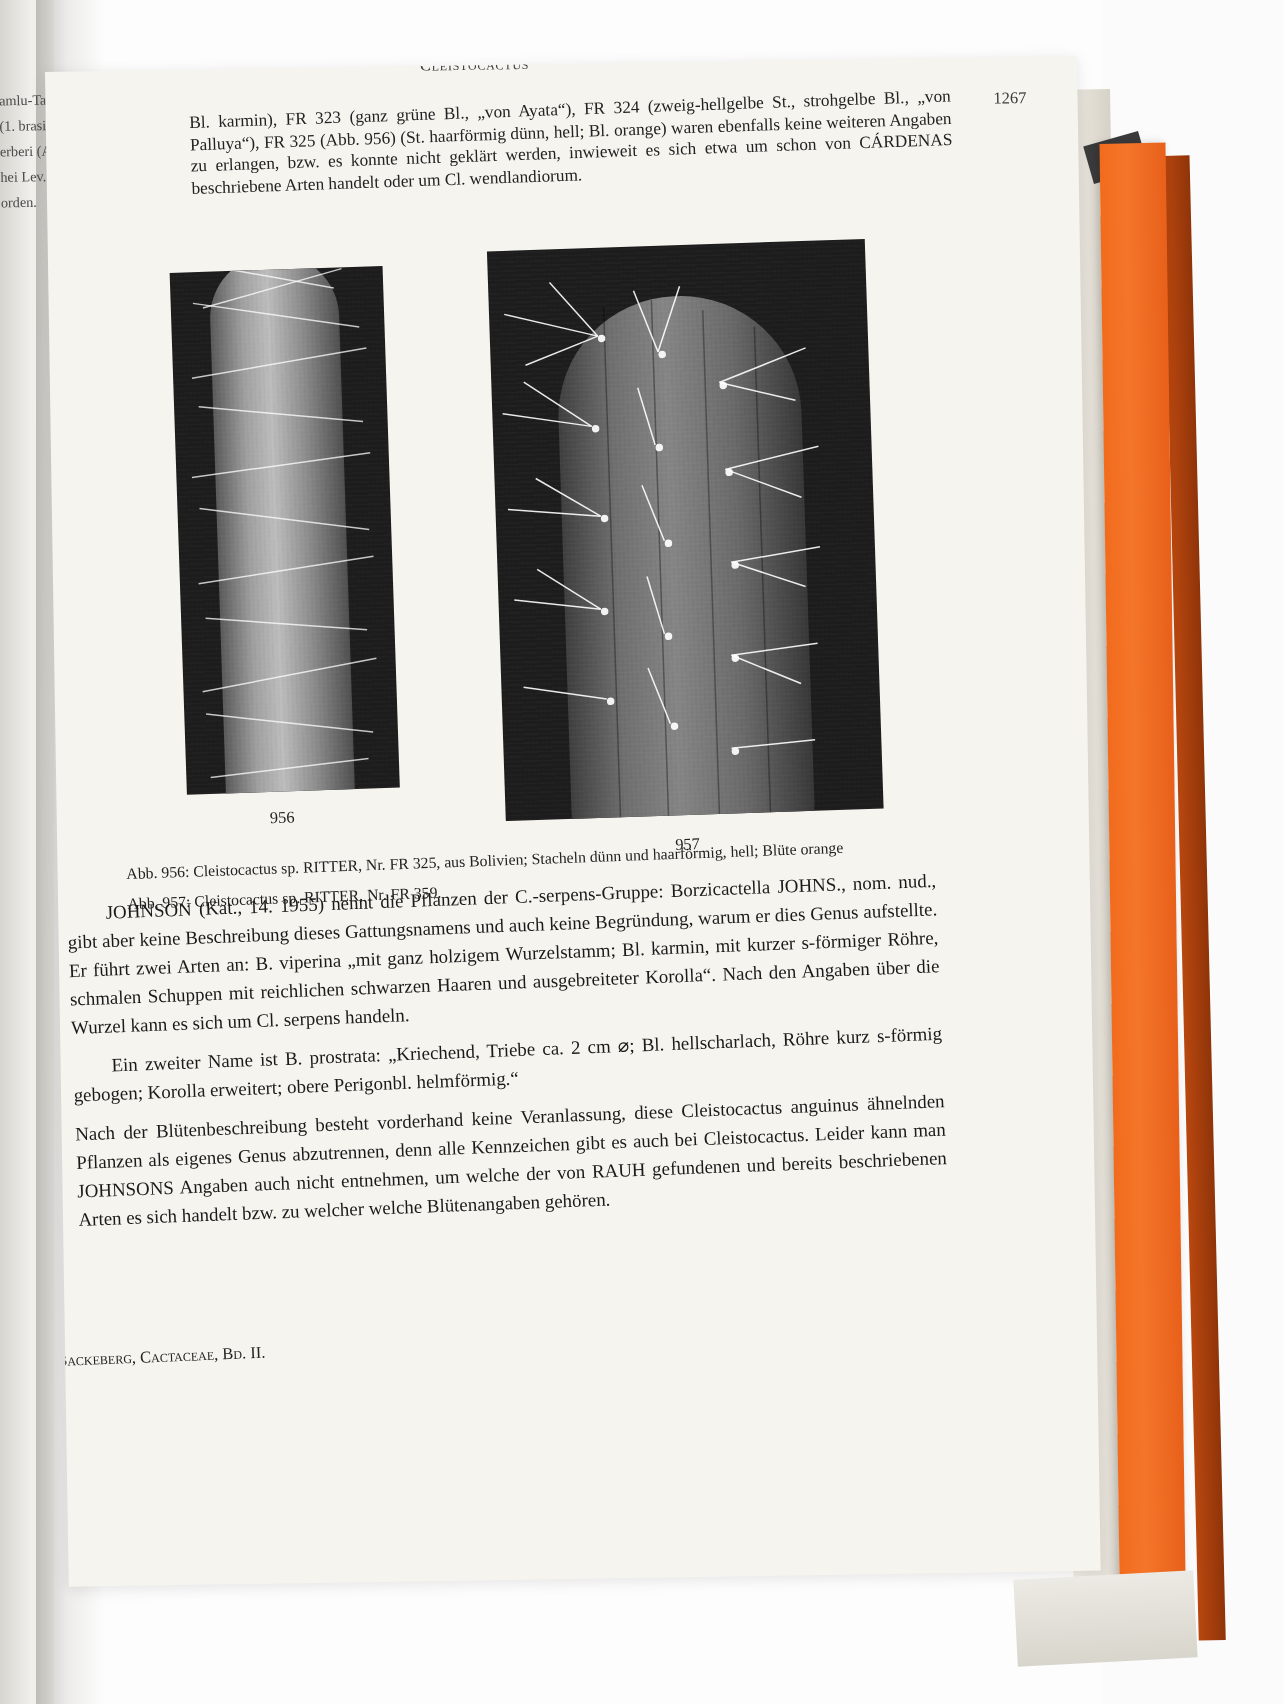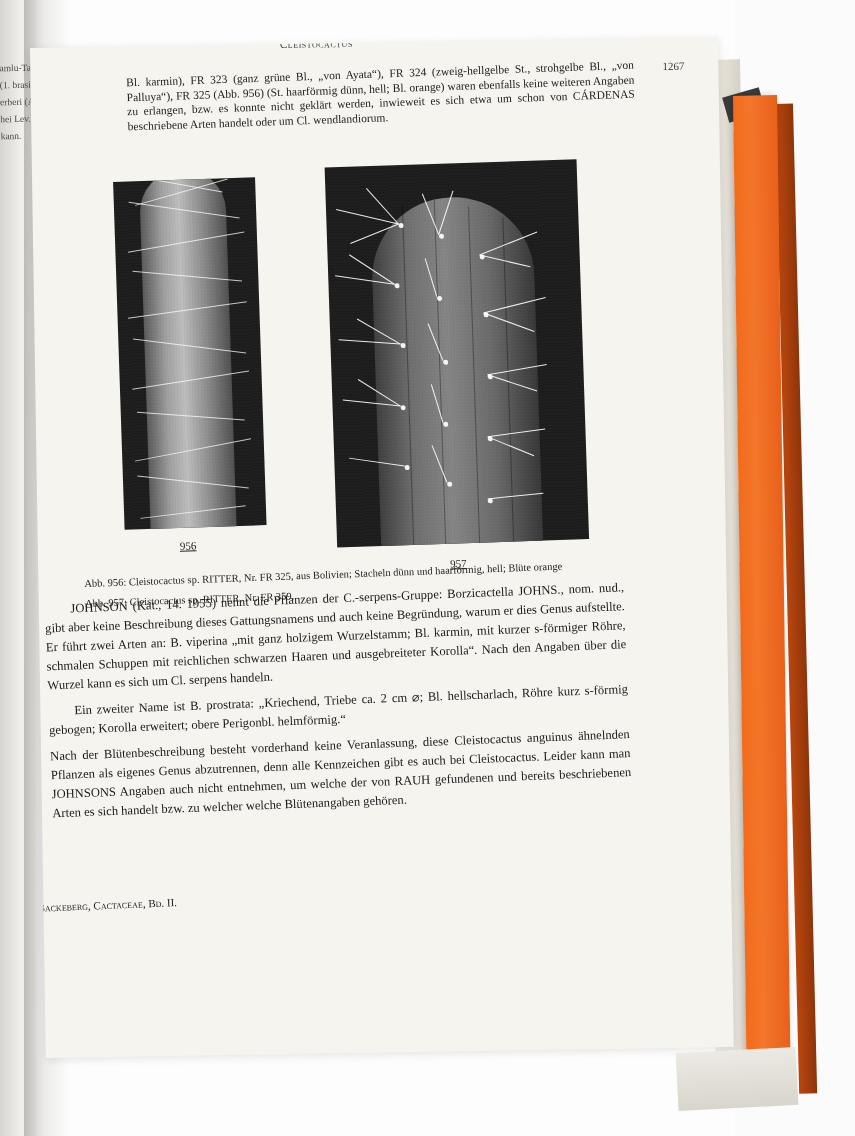--- a/index.html
+++ b/index.html
@@ -163,21 +163,20 @@
   }
   .fig957 {
     left: 254px; top: 10px;
     width: 252px; height: 380px;
     transform: rotate(-1deg);
   }
   .cap-num {
     position: absolute;
     font-size: 11px;
     color: #222;
-    text-decoration: underline;
   }
   .cap956 { left: 100px; top: 382px; transform: rotate(-1deg); }
   .cap957 { left: 370px; top: 404px; transform: rotate(-1deg); }
 
   .fig-caption {
     position: absolute;
     left: 4px;
     top: 412px;
     width: 560px;
     font-size: 10.5px;
@@ -279,21 +278,21 @@
   <div class="bg-right"></div>
 
   <div class="left-edge"></div>
   <div class="gutter-shadow"></div>
 
   <div class="left-page-text">
     <div>amlu-Tal.</div>
     <div>(1. brasi-</div>
     <div>erberi (A.</div>
     <div>hei Lev.</div>
-    <div>kann.</div>
+    <div>orden.</div>
   </div>
 
   <div class="page-stack"></div>
 
   <div class="page">
     <div class="page-inner">
 
       <div class="running-head">Cleistocactus</div>
       <div class="folio">1267</div>
 

